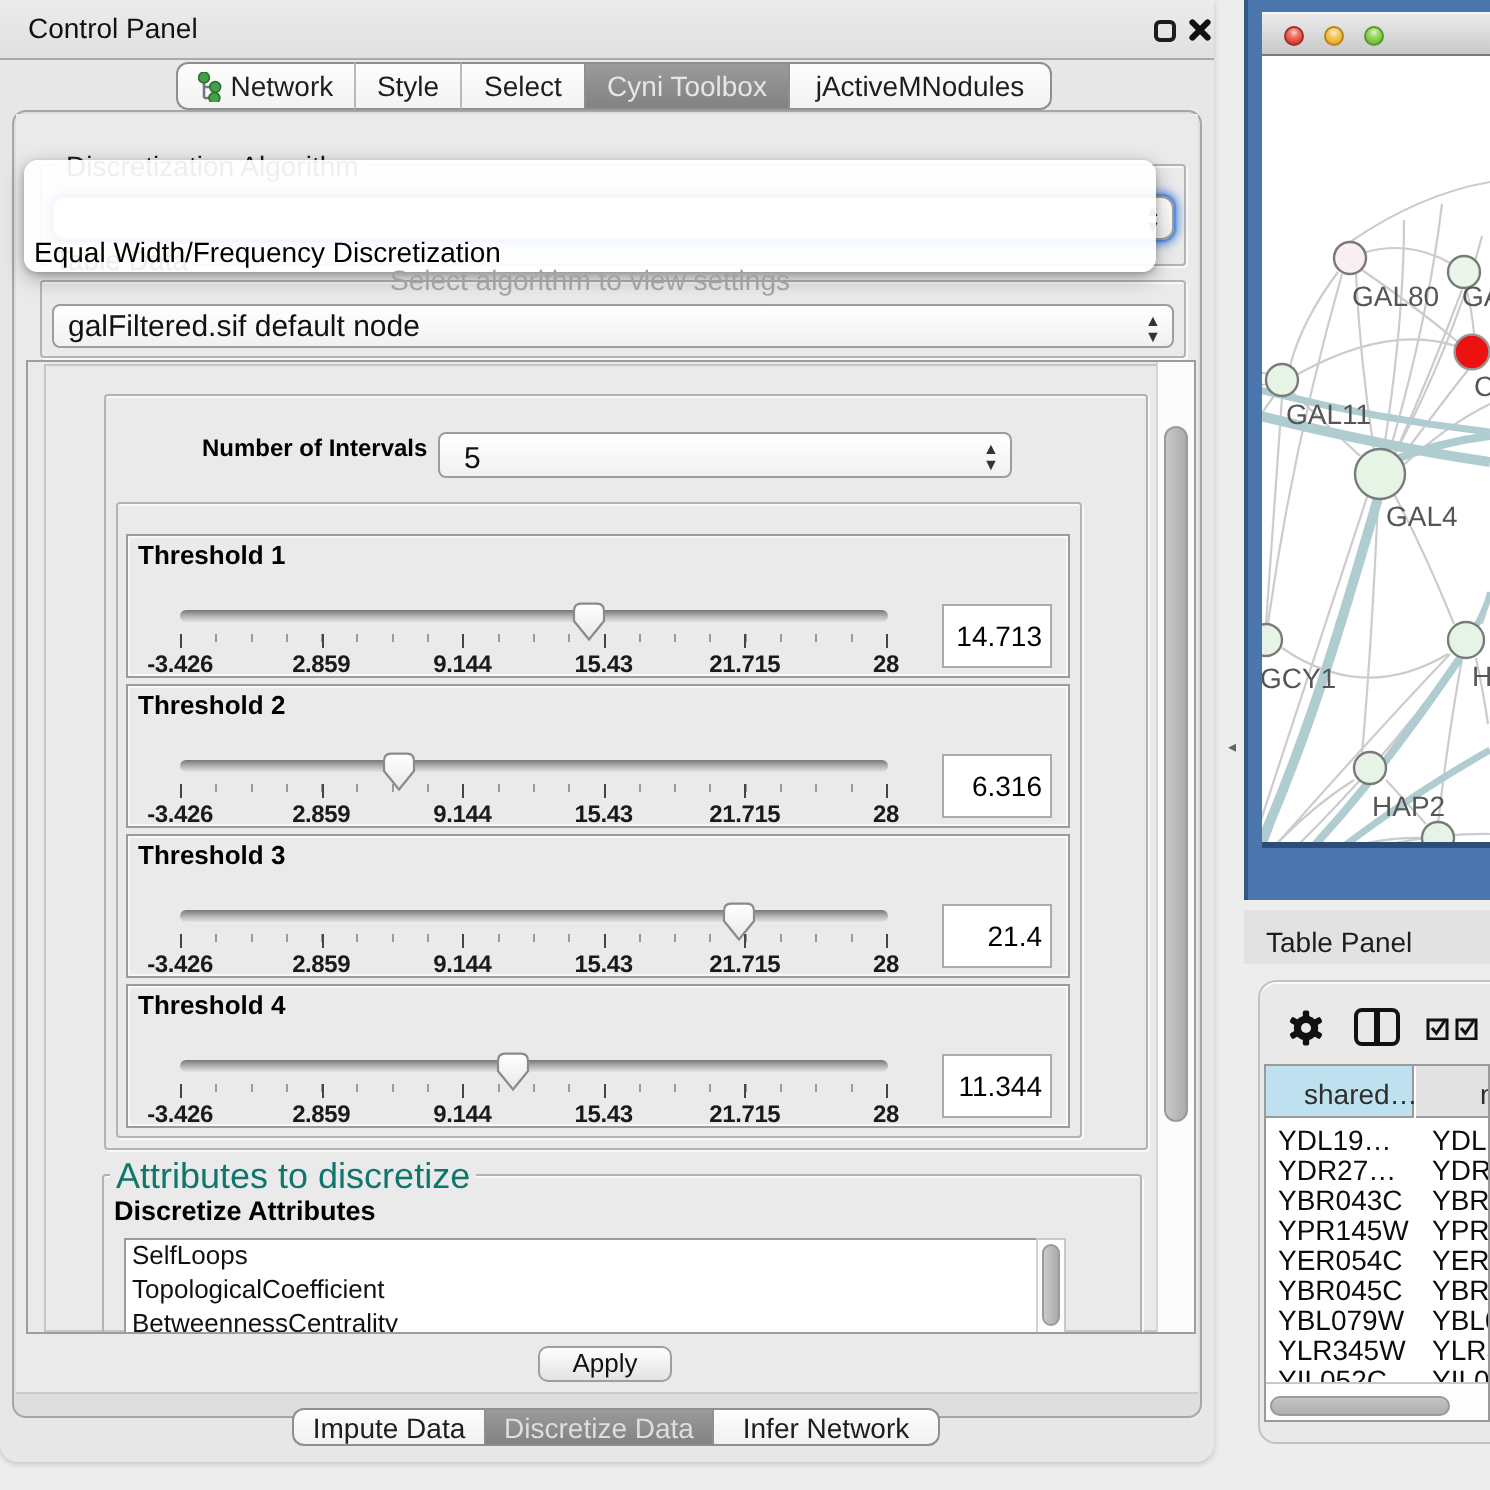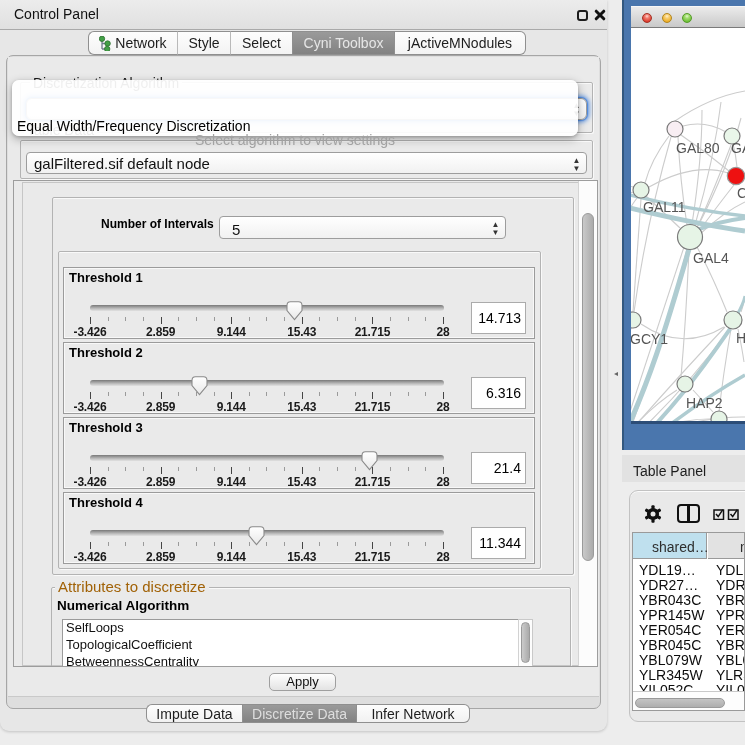--- a/index.html
+++ b/index.html
@@ -269,22 +269,22 @@
             <stop offset="0.5" stop-color="#f4f4f4"></stop>
             <stop offset="1" stop-color="#e8e8e8"></stop>
     </linearGradient>
         </defs>
     <path d="M1,4.5 Q1,0.8 4.5,0.8 L12.5,0.8 Q16,0.8 16,4.5 L16,9.5 L8.5,18.7 L1,9.5 Z" fill="url(#tg311)" stroke="#8a8a8a" stroke-width="1.1"></path>
       </svg>
   <div class="vbox">11.344</div>
 </div>
 
   <div class="grp" style="left:37px; top:406px; width:520px; height:110px;"></div>
-  <span class="grplabel" style="left:41px; top:397px; color:#a16207; font-size:15px;">Attributes to discretize</span>
-  <span style="position:absolute; left:43px; top:417px; font-size:13.5px; font-weight:bold; color:#000;">Numerical Algorithm</span>
+  <span class="grplabel" style="left:41px; top:397px; color:#0f766e; font-size:18px;">Attributes to discretize</span>
+  <span style="position:absolute; left:43px; top:417px; font-size:13.5px; font-weight:bold; color:#000;">Discretize Attributes</span>
   <div id="attrlist">
     <div style="height:17px; line-height:17px; margin-top:-1px; padding-left:3px;">SelfLoops</div>
     <div style="height:17px; line-height:17px; padding-left:3px;">TopologicalCoefficient</div>
     <div style="height:17px; line-height:17px; padding-left:3px;">BetweennessCentrality</div>
   </div>
   <div id="attrsb">
       <div id="attrsbthumb"></div>
     </div>
 
   <div id="vsb">

